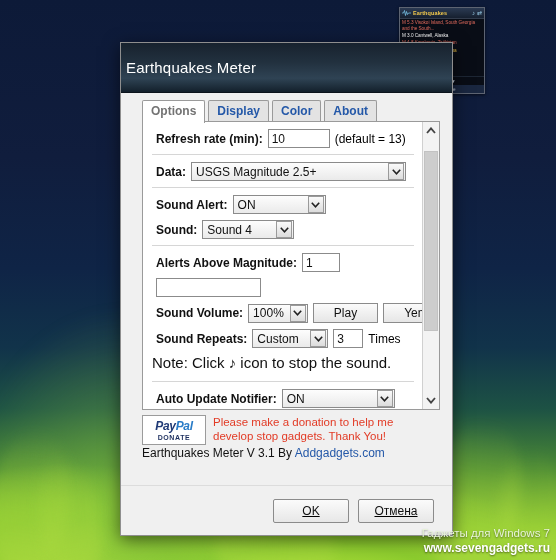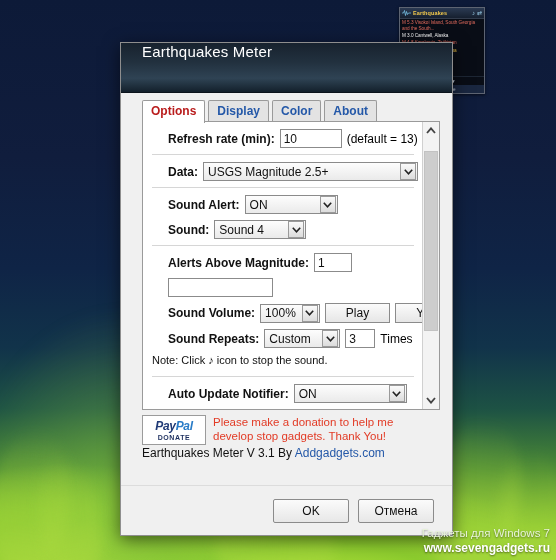--- a/index.html
+++ b/index.html
@@ -69,41 +69,41 @@
 
   
   #dialog {
     position:absolute; left:120px; top:42px; width:333px; height:494px;
     background:#f0f0f0;
     border:1px solid #8e8e8e;
     box-shadow:0 4px 16px rgba(0,0,0,.55);
   }
   #titlebar {
     height:50px; background:linear-gradient(180deg,#17222e 0%, #22313f 40%, #2f4354 72%, #13202b 100%);
-    display:flex; padding-left:21px;
+    display:flex; align-items:center; padding-left:5px;
     border-bottom:1px solid #0c141c;
   }
   #titlebar .t-text { color:#fff; font-size:15px; letter-spacing:.2px; }
 
   #tabstrip { padding:11px 0 0 21px; display:flex; align-items:flex-end; gap:3px; height:28px; }
   .tab {
     border:1px solid #9a9a9a; border-bottom:none;
     background:#e3e3e3; color:#2458a8; font-weight:bold; font-size:12px;
     padding:3px 8px 3px; border-radius:2px 2px 0 0; line-height:14px;
     position:relative; top:0;
   }
-  .tab.active { background:#fff; color:#b91c1c; padding-bottom:5px; top:2px; z-index:3; }
+  .tab.active { background:#fff; color:#737373; padding-bottom:5px; top:2px; z-index:3; }
 
   #panel {
     position:relative; margin:0 12px 0 21px; height:289px;
     background:#fff; border:1px solid #9a9a9a;
   }
   #scrollarea { position:absolute; inset:0 17px 0 0; padding:7px 0 0 9px; overflow:hidden; }
 
-  .row { display:flex; align-items:center; gap:5px; margin:0 0 6px 16px; font-size:12px; }
+  .row { display:flex; align-items:center; gap:5px; margin:0 0 6px 4px; font-size:12px; }
   .lbl { font-weight:bold; color:#111; white-space:nowrap; }
   .hr { height:1px; background:#d6d6d6; margin:6px 8px 7px 0; }
 
   .txt {
     border:1px solid #8b8b8b; background:#fff; font-size:12px;
     padding:1px 3px; color:#111; height:19px; line-height:15px;
     font-family:"Liberation Sans", sans-serif;
   }
   .sel {
     border:1px solid #8b8b8b; background:linear-gradient(180deg,#fdfdfd,#eaeaea);
@@ -115,21 +115,21 @@
     width:16px; height:17px; margin:0 1px 0 0; flex:0 0 auto;
     border:1px solid #9a9a9a; background:linear-gradient(180deg,#fafafa,#dcdcdc);
     display:flex; align-items:center; justify-content:center;
   }
   .sel .arrow svg { display:block; }
   .btn {
     border:1px solid #8b8b8b; background:linear-gradient(180deg,#fbfbfb,#e6e6e6);
     font-size:12px; padding:1px 20px; height:20px; color:#111; line-height:16px;
     font-family:"Liberation Sans", sans-serif;
   }
-  .note { font-size:11px; color:#111; margin:1px 0 0 0; }
+  .note { font-size:15px; color:#111; margin:1px 0 0 0; }
 
   #scrollbar {
     position:absolute; top:0; right:0; bottom:0; width:17px;
     background:#f3f3f3; border-left:1px solid #d0d0d0;
   }
   .sb-btn {
     height:17px; background:#f3f3f3; display:flex; align-items:center; justify-content:center;
   }
   .sb-track { position:absolute; top:17px; bottom:17px; left:0; right:0; }
   .sb-thumb {
@@ -146,21 +146,21 @@
   .pp1 { font-size:12px; font-weight:bold; font-style:italic; letter-spacing:-.3px; }
   .pp1 .a { color:#203a76;text-align:center; } .pp1 .b { color:#2a7cc7; }
   .pp2 { font-size:7px; font-weight:bold; color:#1d2f5e; letter-spacing:.6px; margin-top:2px; }
   .dtext { color:#e23b26; font-size:11.5px; line-height:14px; font-weight:500; }
   #version { margin:1px 12px 0 21px; font-size:12px; color:#111; }
   #version a { color:#2458a8; text-decoration:none; }
 
   #footer {
     position:absolute; left:0; right:0; bottom:0; height:50px;
     background:#f0f0f0; border-top:1px solid #dcdcdc;
-    display:flex; align-items:center; justify-content:flex-end; gap:9px; padding-right:18px;
+    display:flex; align-items:center; justify-content:flex-end; gap:9px; padding-right:18px;text-decoration:underline;
   }
   .dlg-btn {
     width:76px; height:24px; border:1px solid #8b8b8b; border-radius:2px;
     background:linear-gradient(180deg,#fbfbfb,#e7e7e7);
     font-size:12px; color:#111; font-family:"Liberation Sans", sans-serif;
   }
 
   
   #watermark {
     position:absolute; right:6px; bottom:4px; text-align:right; line-height:15px;

